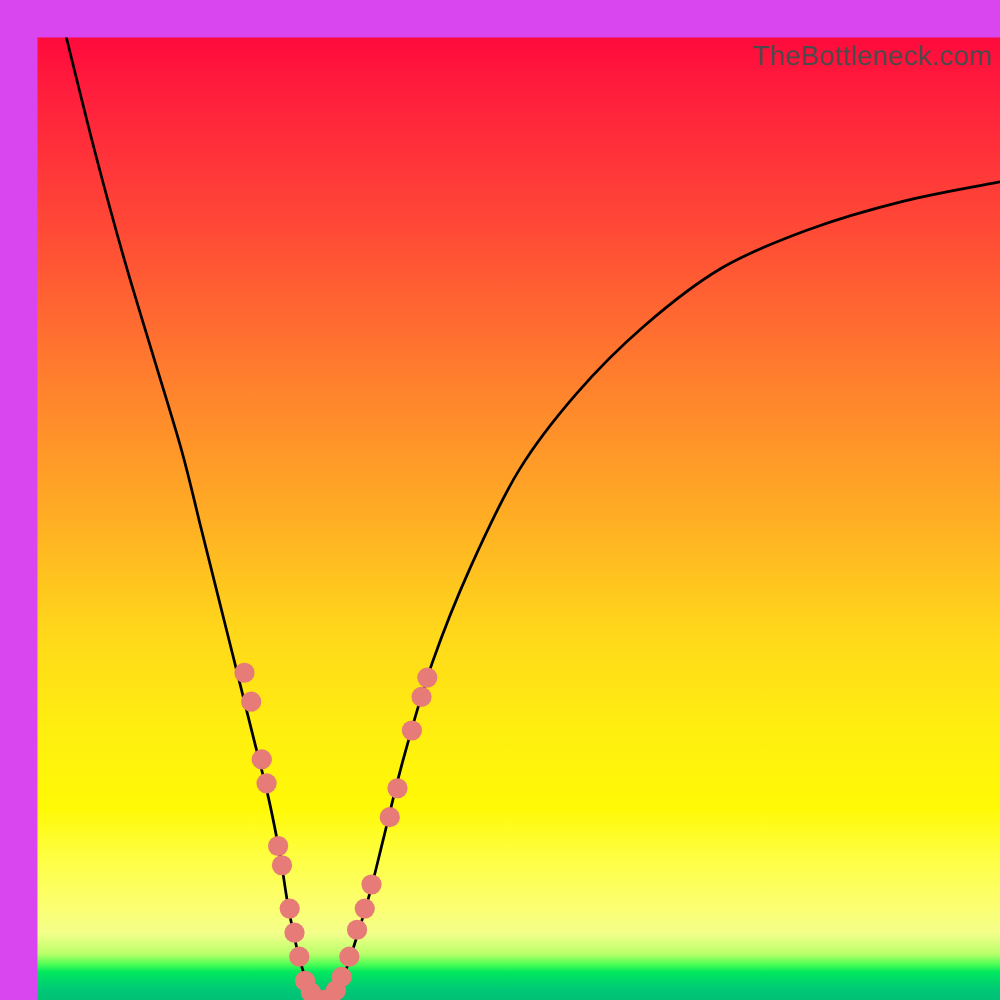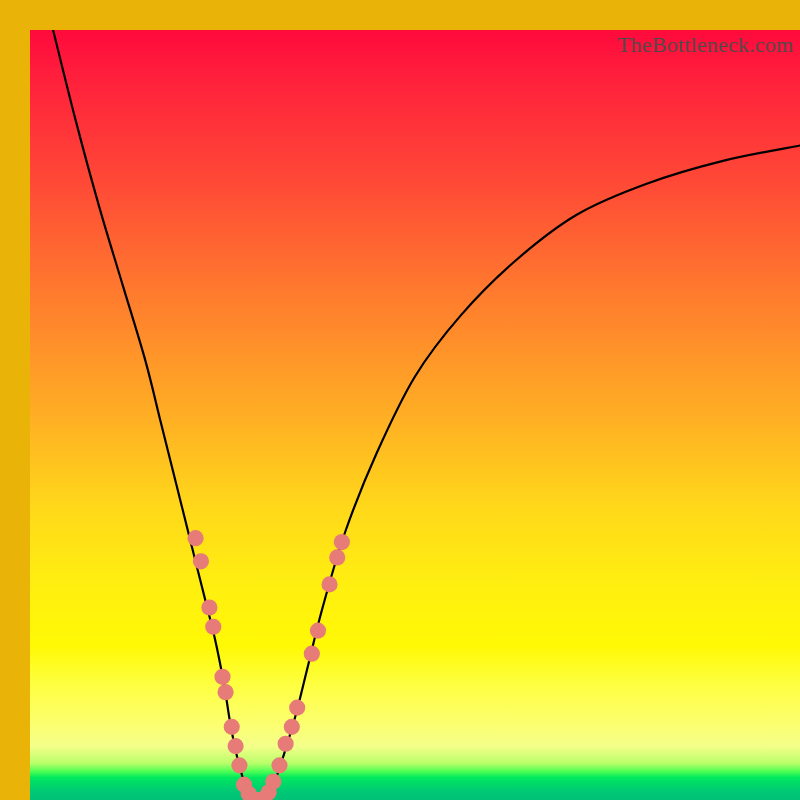--- a/index.html
+++ b/index.html
@@ -8,22 +8,21 @@
     width: 800px;
     height: 800px;
     overflow: hidden;
     background: #000;
     font-family: Arial, Helvetica, sans-serif;
   }
   .frame {
     position: relative;
     width: 800px;
     height: 800px;
-    background: #eab308;
-    font-family: Liberation Serif, serif;
+    background: #d946ef;
   }
   .plot-area {
     position: absolute;
     left: 30px;
     top: 30px;
     width: 770px;
     height: 770px;
     
     background: linear-gradient(to bottom,
       #ff0a3c 0%,

